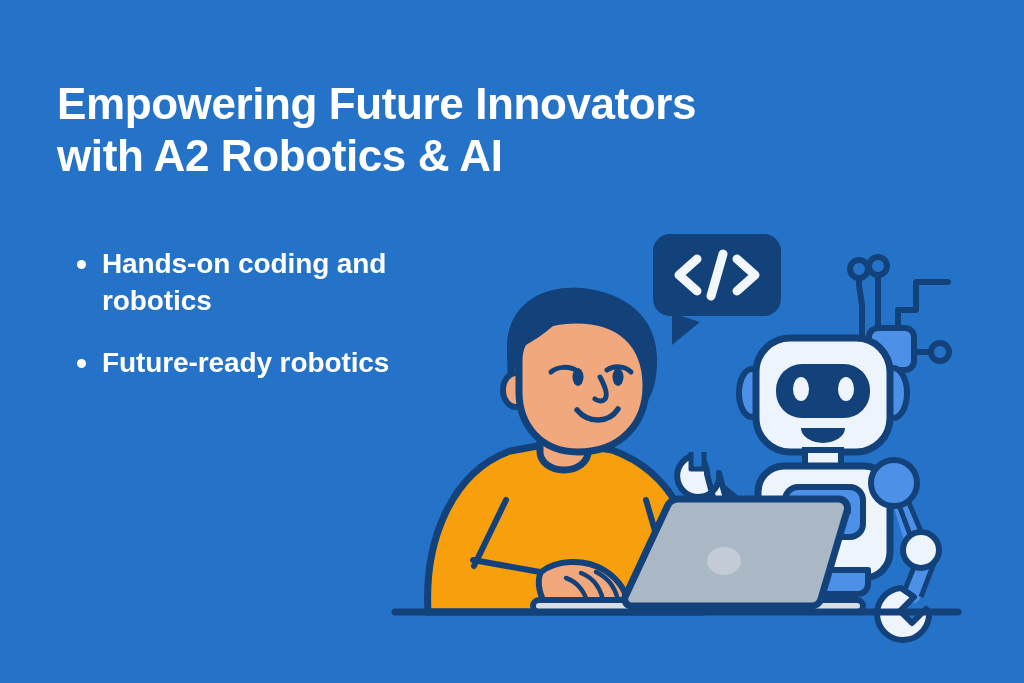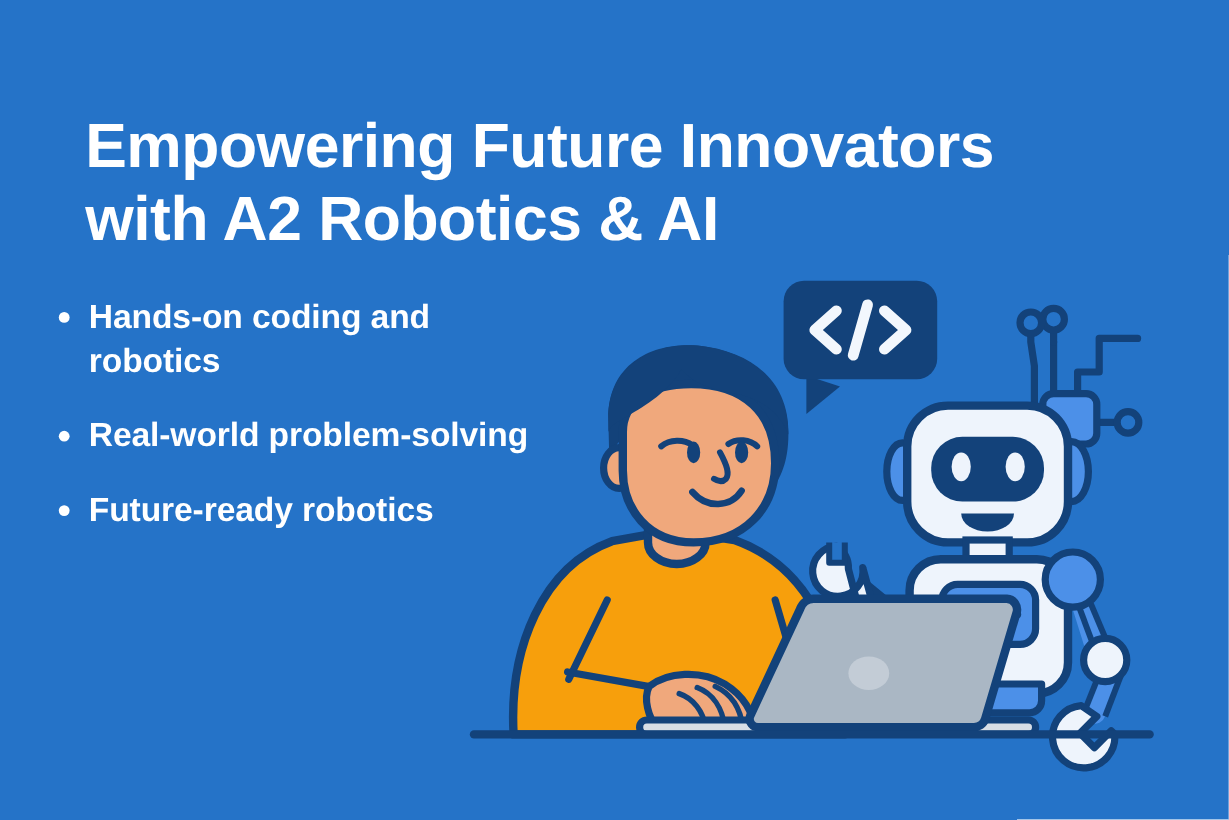--- a/index.html
+++ b/index.html
@@ -24,35 +24,35 @@
     width: 1024px;
     height: 683px;
   }
   .text-col {
     position: absolute;
     left: 57px;
     top: 78px;
     width: 470px;
   }
   #headline {
-    margin: 14px;
+    margin: 0;
     color: #ffffff;
-    font-size: 52px;
+    font-size: 44px;
     line-height: 1.18;
     font-weight: 700;
     letter-spacing: -0.4px;
     width: 800px;
     white-space: pre-line;
   }
   #bullets {
     list-style: none;
     margin: 0;
     padding: 0;
     position: absolute;
-    left: 46px;
+    left: 74px;
     top: 246px;
     width: 400px;
   }
   #bullets li {
     position: relative;
     padding-left: 28px;
     margin-bottom: 25px;
     color: #ffffff;
     font-size: 28px;
     line-height: 1.32;
@@ -192,21 +192,17 @@
 with A2 Robotics &amp; AI</h1>
   </div>
 
   <ul id="bullets">
     <li>
       <span class="dot"></span>
       <span>Hands-on coding and robotics</span>
     </li>
     <li>
       <span class="dot"></span>
-      <span>Real-world problem-solving</span>
-    </li>
-    <li>
-      <span class="dot"></span>
       <span>Future-ready robotics</span>
     </li>
   </ul>
 
 </div>
 
 </body></html>

